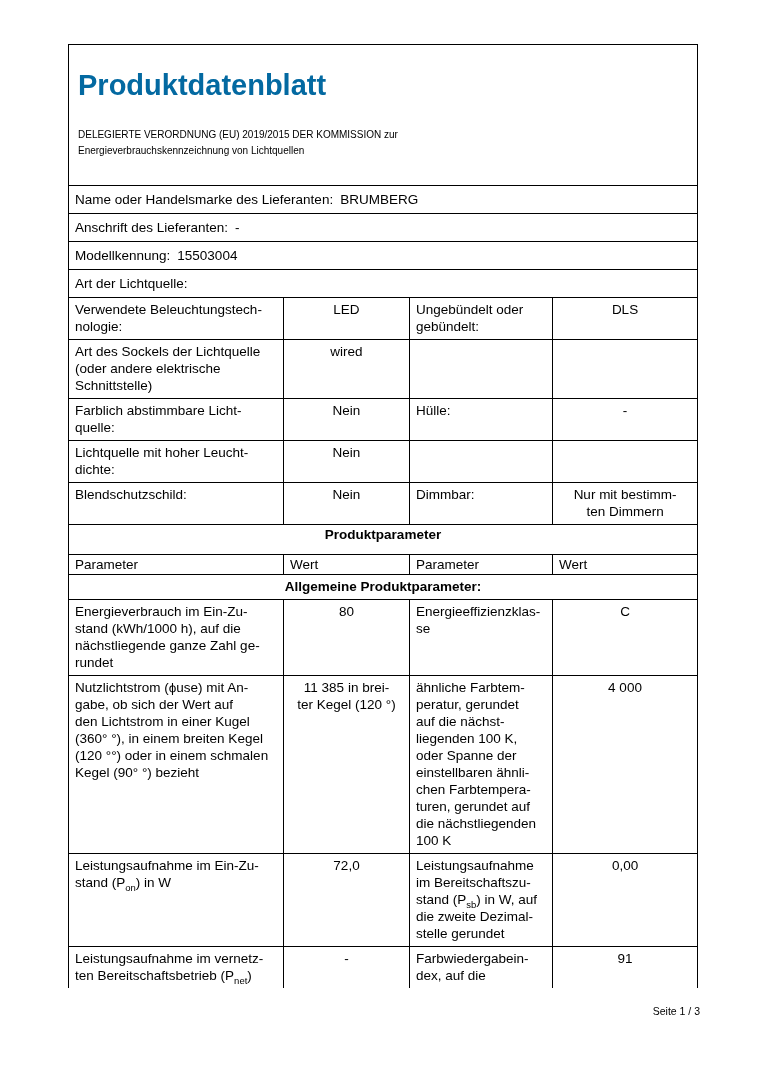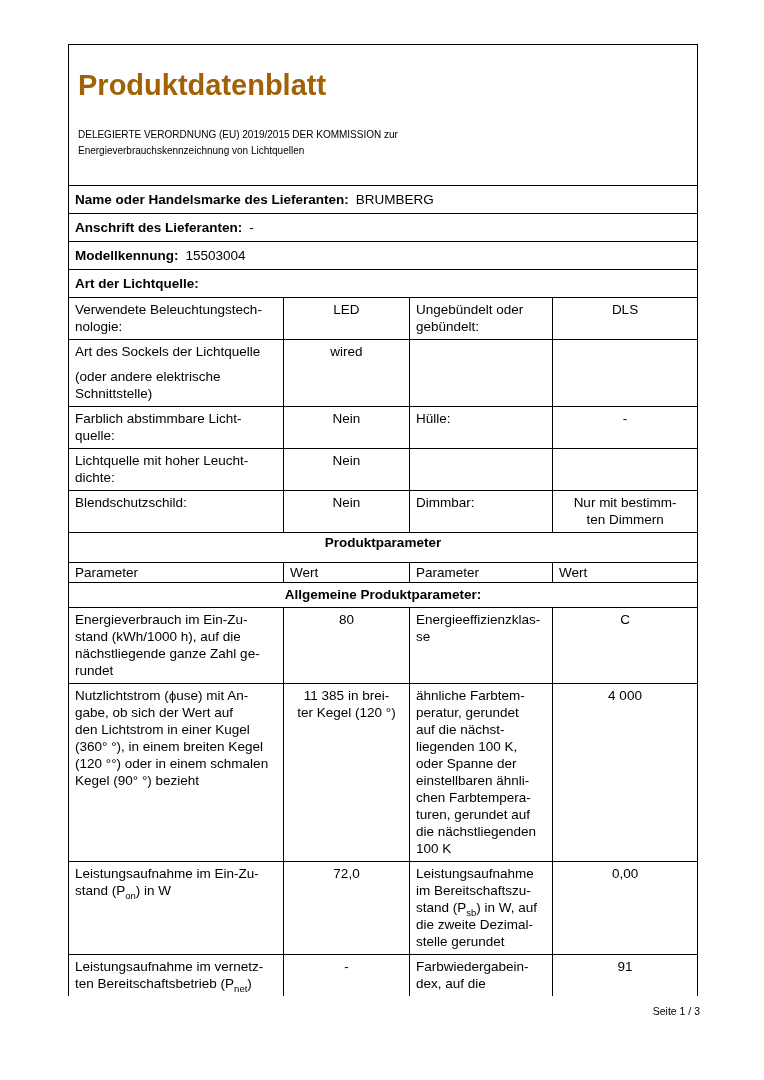--- a/index.html
+++ b/index.html
@@ -36,33 +36,33 @@
     font-size: 29px;
     font-weight: bold;
     line-height: 32px;
     margin: 0 0 9px 0;
     color: #43099e;
     white-space: normal;
   }
   .doc-subtitle { font-size: 10px; line-height: 16px; }
   
   td.info-cell { padding: 5px 6px 5px 6px; white-space: normal; }
-  .lbl { font-weight: bold; }
+  .lbl { font-weight: normal; }
   .ival { margin-left: 7px; }
   
   td.val { text-align: center; }
   td.sec {
     font-weight: bold;
     text-align: center;
     padding: 1px 6px 11px 6px;
   }
   td.sec2 { padding: 3px 6px 4px 6px; }
   td.hdr { padding: 1px 6px 1px 6px; }
   
-  .para { display: block; margin-top: 8px; }
+  .para { display: block; }
   sub { font-size: 9.5px; line-height: 0; margin-top: 36px; }
   
   tr.h-tall td { height: 161px; }
   tr.h-mid  td { height: 92px; }
   tr.h-cut  td { height: 40px; border-bottom: none; }
   .footer {
     position: absolute;
     top: 1005px;
     right: 64px;
     font-size: 10.5px;
@@ -77,21 +77,21 @@
     <colgroup>
       <col style="width:215px">
       <col style="width:126px">
       <col style="width:143px">
       <col style="width:145px">
     </colgroup>
 
     <tbody>
         <tr>
       <td colspan="4" class="title-cell">
-        <div class="doc-title" style="color: #a16207;">Produktdatenblatt</div>
+        <div class="doc-title" style="color: #0369a1;">Produktdatenblatt</div>
         <div class="doc-subtitle">DELEGIERTE VERORDNUNG (EU) 2019/2015 DER KOMMISSION zur
 Energieverbrauchskennzeichnung von Lichtquellen</div>
       </td>
     </tr>
 
     <tr>
       <td colspan="4" class="info-cell">
         <span class="lbl">Name oder Handelsmarke des Lieferanten:</span><span class="ival">BRUMBERG</span>
       </td>
     </tr>

